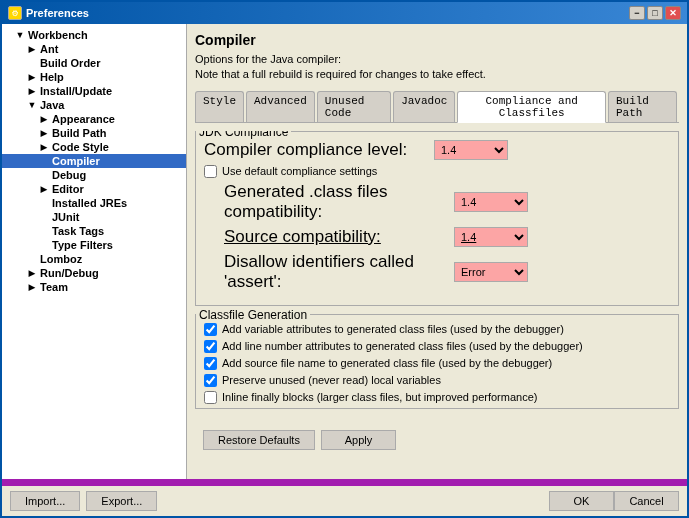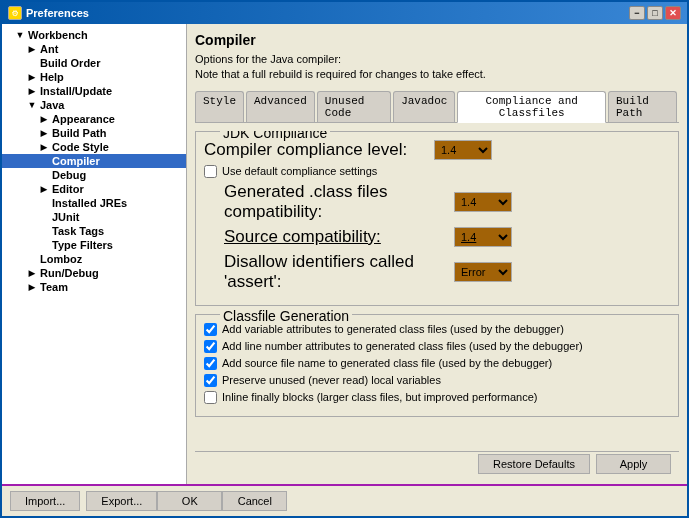--- a/index.html
+++ b/index.html
@@ -135,76 +135,76 @@
     }
     .group-box {
       border: 1px solid #aaa;
       margin-bottom: 8px;
       padding: 8px;
       position: relative;
     }
     .group-box-title {
       position: absolute;
       top: -7px;
-      left: 24px;
+      left: 0;
       background: #ece9d8;
       padding: 0 3px;
-      font-size: 14px;
+      font-size: 12px;
     }
     .form-row {
       display: flex;
       align-items: center;
       margin-bottom: 5px;
     }
     .form-label {
       width: 230px;
       flex-shrink: 0;
       font-size: 17px;
     }
     .form-select {
       border: 1px solid #aaa;
-      background: #a16207;
+      background: #fca5a5;
       font-size: 11px;
       padding: 1px 2px;
-      width: 58px;
+      width: 74px;
       height: 20px;
       appearance: auto;
     }
     .checkbox-row {
       display: flex;
       align-items: center;
       margin-bottom: 4px;
       gap: 5px;
       font-size: 11px;
     }
     .checkbox-row input[type=checkbox] {
       width: 13px; height: 13px;
     }
     .bottom-bar {
       display: flex;
-      justify-content: flex-end;
-      padding: 2px 8px;
+      justify-content: flex-start;
+      padding: 21px 8px;
       border-top: 1px solid #aaa;
       gap: 6px;
       background: #ece9d8;
       flex-shrink: 0;
     }
     .btn {
       padding: 3px 14px;
       border: 1px solid #aaa;
       background: #d4d0c8;
       font-size: 11px;
       cursor: pointer;
       min-width: 75px;
     }
     .footer-bar {
       display: flex;
-      justify-content: flex-start;
+      justify-content: space-between;
       padding: 5px 8px;
-      border-top: 2px solid #a21caf;
+      border-top: 7px solid #a21caf;
       background: #ece9d8;
       flex-shrink: 0;
     }
     .footer-btn {
       padding: 3px 14px;
       border: 1px solid #aaa;
       background: #d4d0c8;
       font-size: 11px;
       cursor: pointer;
       min-width: 65px;

